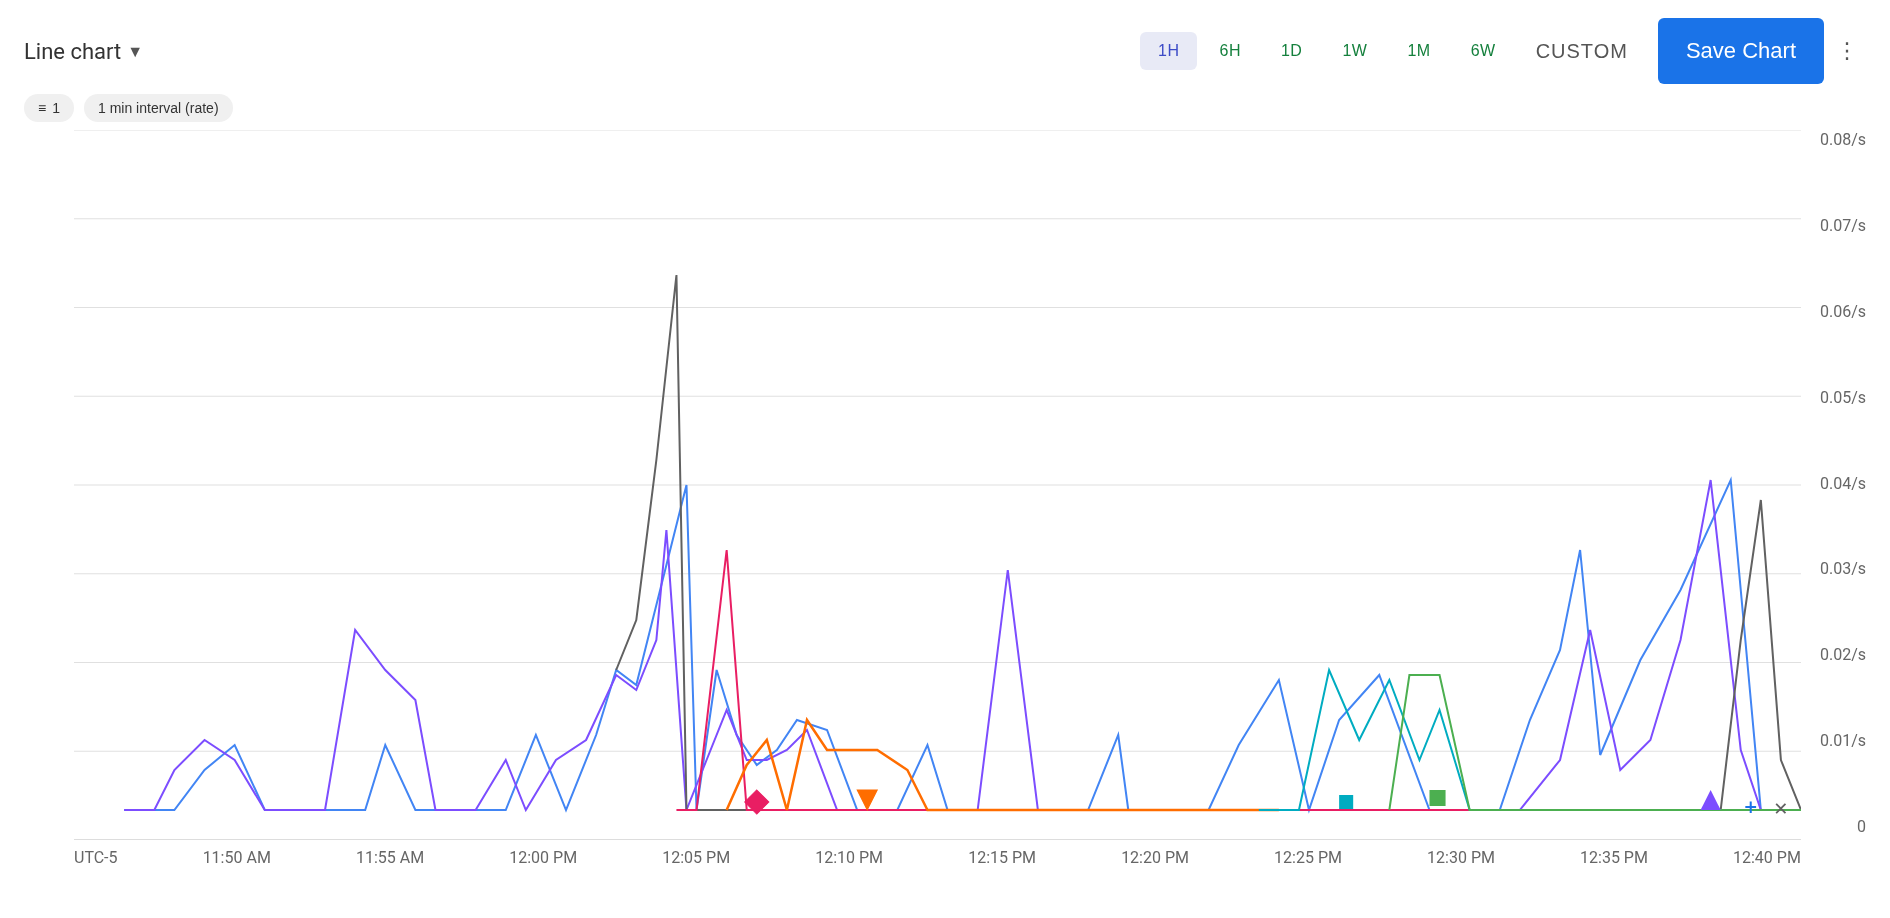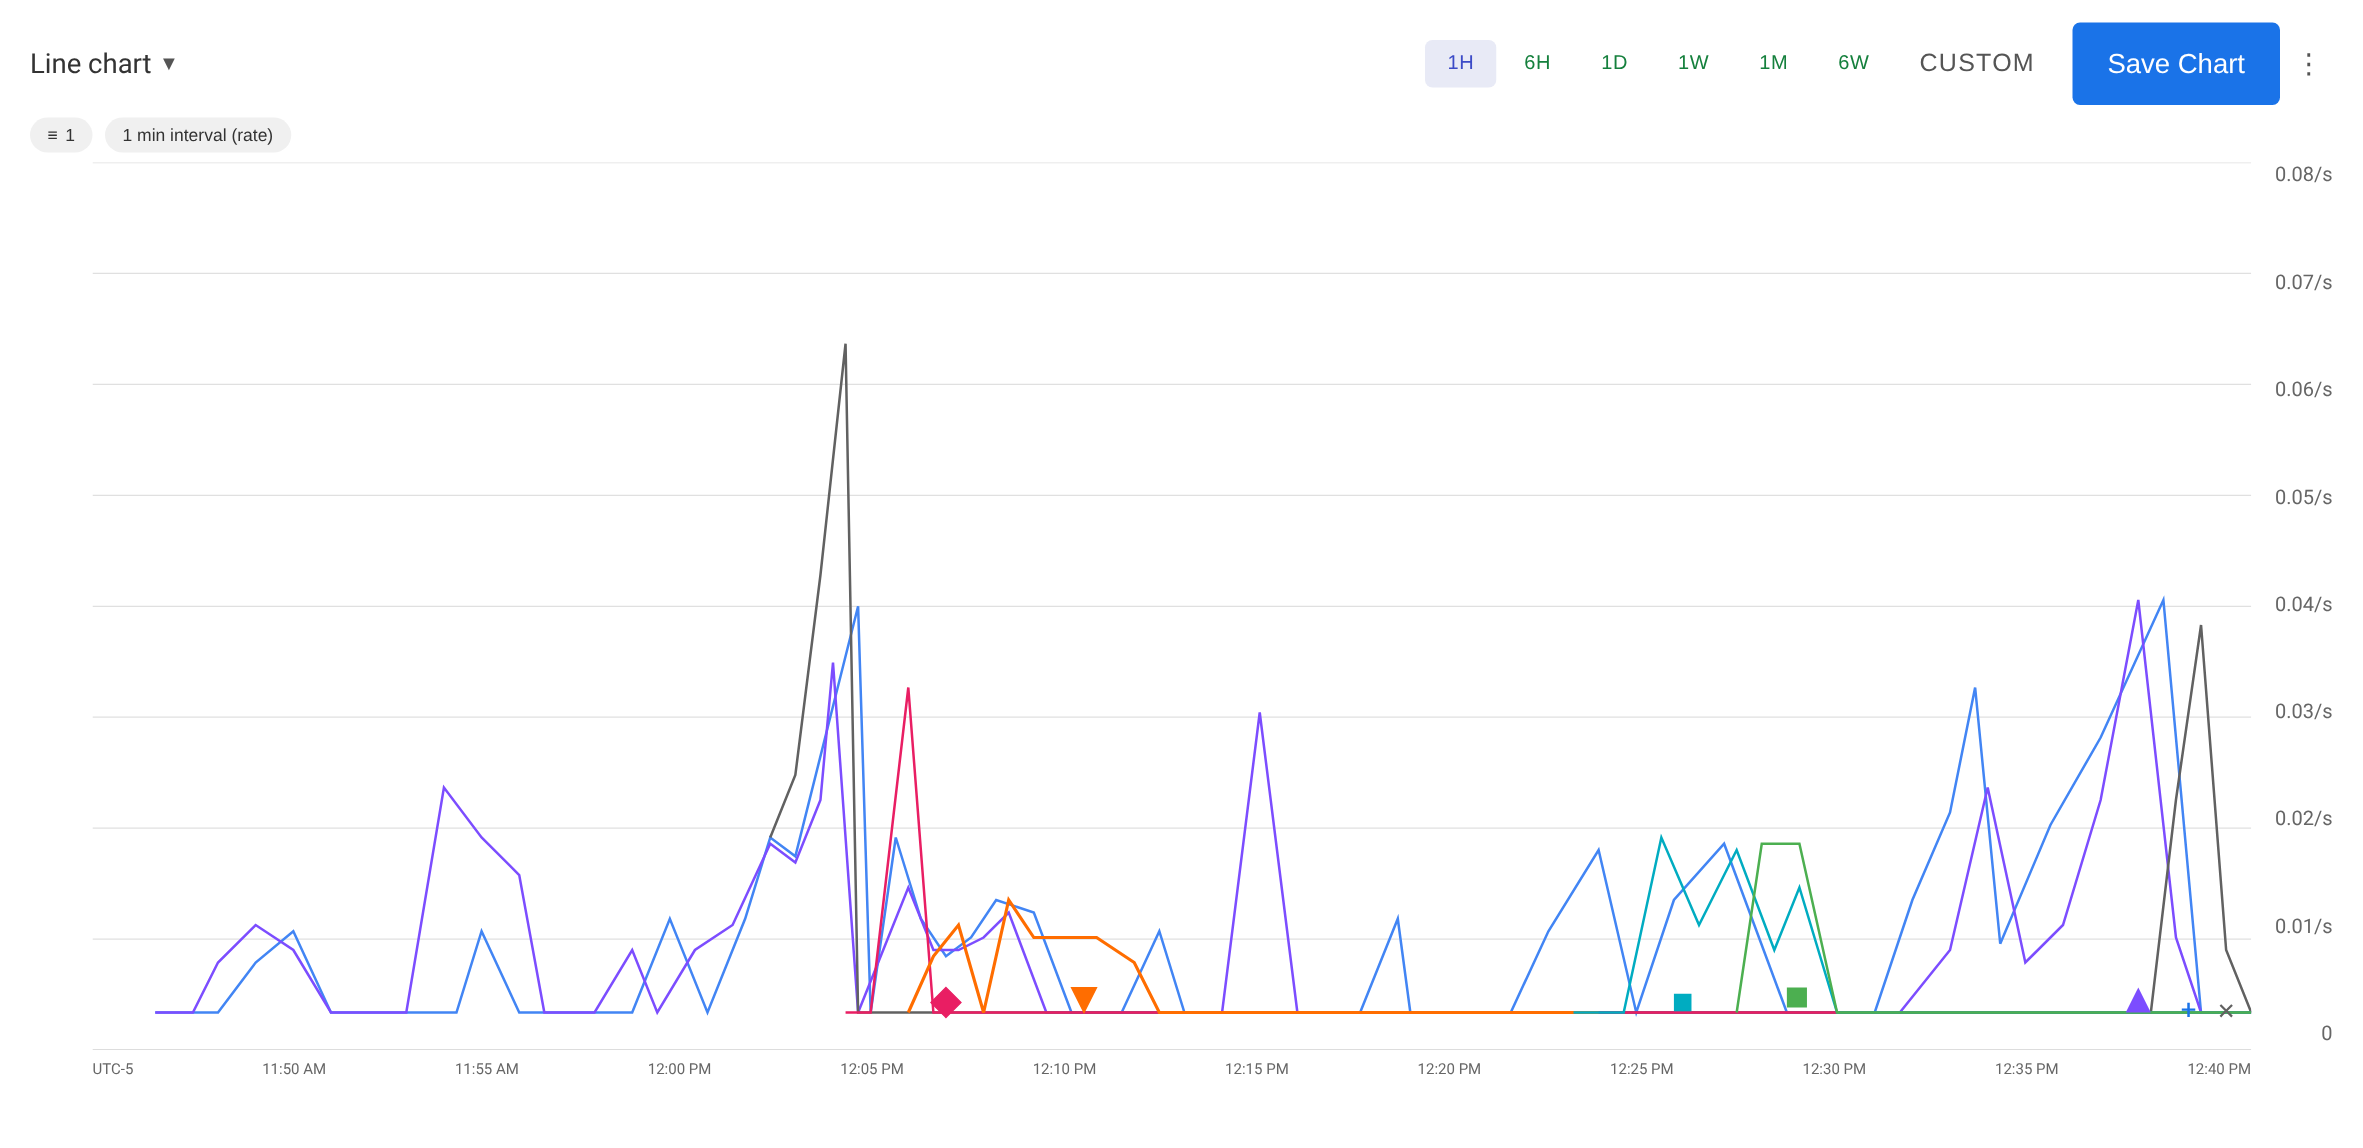--- a/index.html
+++ b/index.html
@@ -140,21 +140,21 @@
       bottom: 0;
       left: 50px;
       right: 65px;
       height: 50px;
       display: flex;
       justify-content: space-between;
       align-items: flex-start;
       padding-top: 8px;
     }
     .x-label {
-      font-size: 12px;
+      font-size: 16px;
       color: #666;
       text-align: center;
     }
     svg.chart-svg {
       position: absolute;
       left: 50px;
       top: 0;
       right: 65px;
       width: calc(100% - 115px);
       height: calc(100% - 50px);

